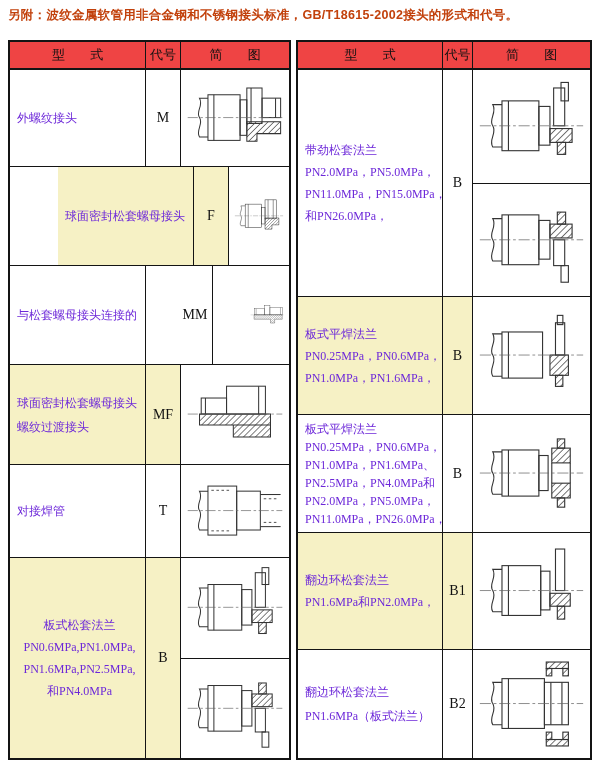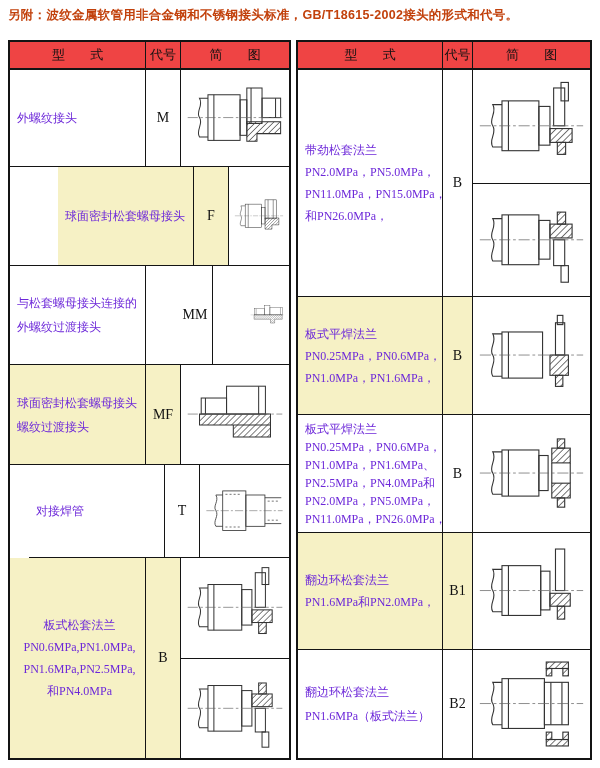--- a/index.html
+++ b/index.html
@@ -109,21 +109,20 @@
               <polygon points="72,52 104,52 104,68 88,68 88,78 72,78" fill="url(#hatch)" stroke="#333" stroke-width="1.2"></polygon>
               <line x1="2" y1="47" x2="114" y2="47" stroke="#666" stroke-width="0.8" stroke-dasharray="12 3 3 3"></line>
             </g>
           </svg>
         </div>
       </div>
     </div>
     <div class="drow" style="grid-template-columns: 136px 35px 1fr; height: 99px; gap: 32px;">
       <div class="cell type-cell" style="line-height: 24px;">
         <span>与松套螺母接头连接的</span>
-        <span>外螺纹过渡接头</span>
       </div>
       <div class="cell code-cell">MM</div>
       <div class="cell diag-cell">
         <div class="diag-half">
           <svg viewBox="0 0 116 95" preserveAspectRatio="xMidYMid meet">
             <g fill="none">
               <rect x="16" y="26" width="34" height="21" fill="none" stroke="#333" stroke-width="1.2"></rect>
               <line x1="21" y1="26" x2="21" y2="47" stroke="#333" stroke-width="1.2"></line>
               <rect x="50" y="14" width="18" height="33" fill="none" stroke="#333" stroke-width="1.2"></rect>
               <rect x="68" y="22" width="42" height="25" fill="none" stroke="#333" stroke-width="1.2"></rect>
@@ -149,21 +148,21 @@
               <line x1="23" y1="28" x2="23" y2="47" stroke="#333" stroke-width="1.2"></line>
               <rect x="48" y="14" width="46" height="33" fill="none" stroke="#333" stroke-width="1.2"></rect>
               <line x1="86" y1="14" x2="86" y2="47" stroke="#333" stroke-width="1.2"></line>
               <polygon points="16,47 100,47 100,60 56,60 56,74 100,74 100,60 100,60 16,60" fill="url(#hatch)" stroke="#333" stroke-width="1.2"></polygon>
               <line x1="2" y1="47" x2="114" y2="47" stroke="#666" stroke-width="0.8" stroke-dasharray="12 3 3 3"></line>
             </g>
           </svg>
         </div>
       </div>
     </div>
-    <div class="drow" style="grid-template-columns: 136px 35px 1fr; height: 93px; margin-left: 19px;">
+    <div class="drow" style="grid-template-columns: 136px 35px 1fr; height: 93px;">
       <div class="cell type-cell" style="line-height: 24px;">
         <span>对接焊管</span>
       </div>
       <div class="cell code-cell">T</div>
       <div class="cell diag-cell">
         <div class="diag-half">
           <svg viewBox="0 0 116 95" preserveAspectRatio="xMidYMid meet">
             <g fill="none">
               <path d="M26,24 L16,24 C21,33 11,40 16,47 C21,55 11,62 16,70 L26,70" fill="none" stroke="#333" stroke-width="1.2"></path>
               <rect x="26" y="18" width="34" height="58" fill="none" stroke="#333" stroke-width="1.2"></rect>

